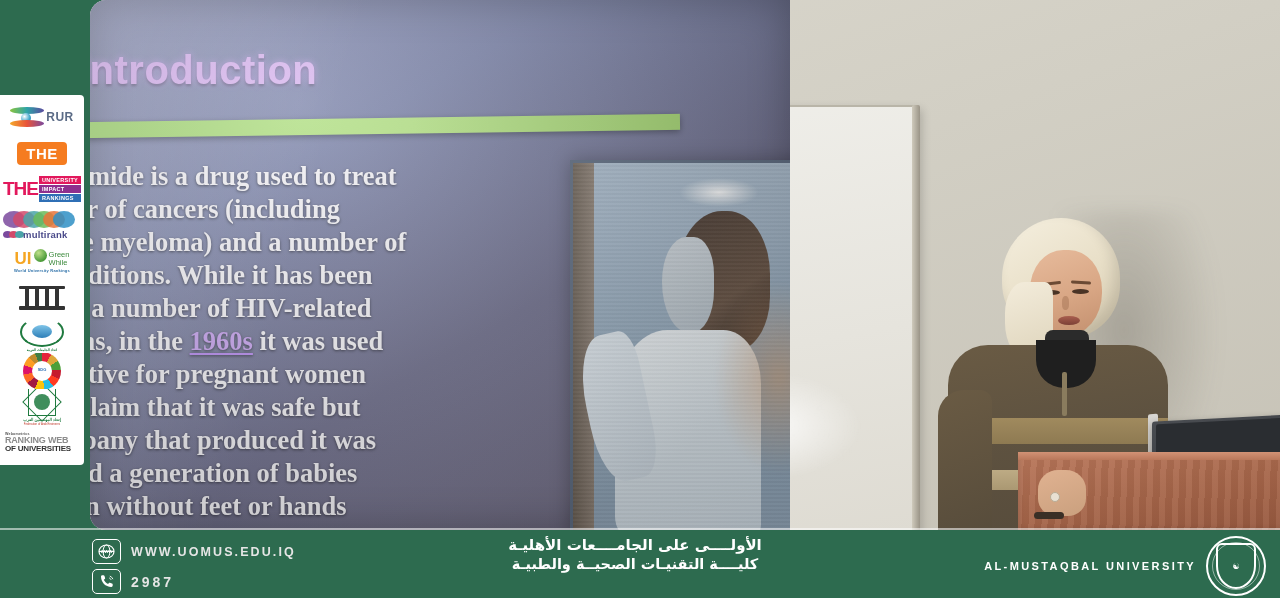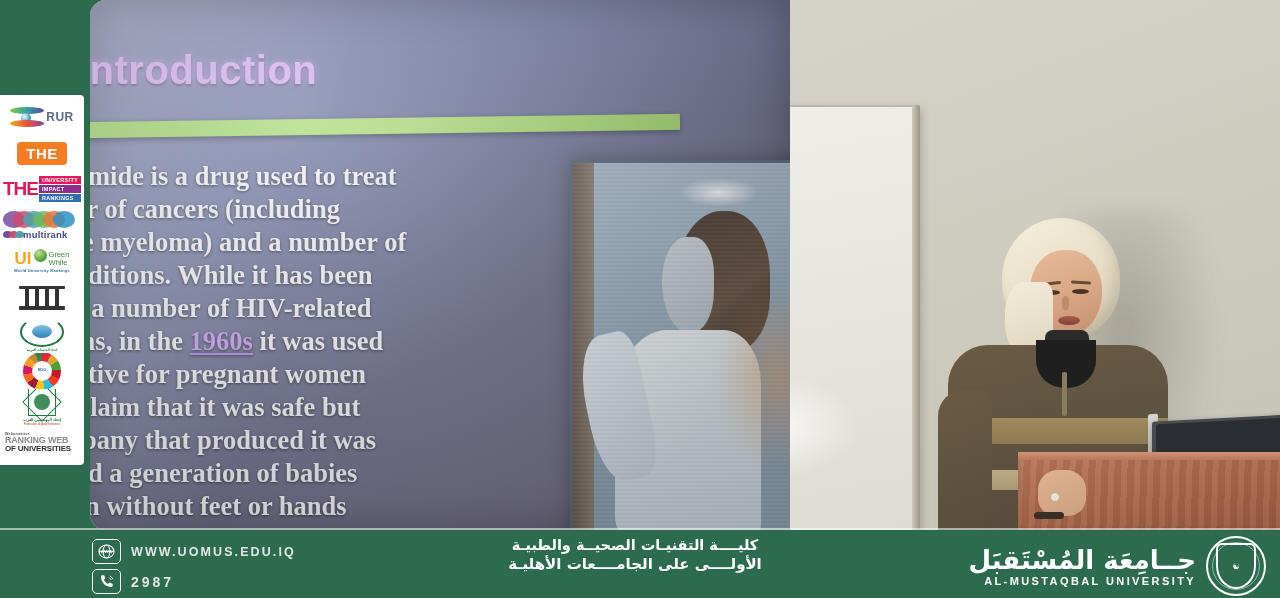--- a/index.html
+++ b/index.html
@@ -586,27 +586,26 @@
           <svg width="17" height="15" viewBox="0 0 17 15">
             <path d="M3 2.5c0-.7.6-1.3 1.3-1.3h1.2c.5 0 .9.3 1 .8l.6 2c.1.4 0 .8-.3 1l-1 .8c.9 1.9 2.4 3.4 4.3 4.3l.8-1c.2-.3.6-.4 1-.3l2 .6c.5.1.8.5.8 1v1.2c0 .7-.6 1.3-1.3 1.3C7.6 13 3 8.4 3 2.5z" fill="#fff"></path>
             <path d="M12.2 2.2a4.6 4.6 0 0 1 2.6 2.6M11.6 4.1a2.6 2.6 0 0 1 1.4 1.4" fill="none" stroke="#fff" stroke-width="0.9" stroke-linecap="round"></path>
           </svg>
         </span>
         <span class="bc-text num">2987</span>
       </div>
     </div>
 
     <div class="banner-arabic">
+      <div class="ar-line l1">الأولــــى على الجامــــعات الأهليـة</div>
       <div class="ar-line l2">كليــــة التقنيـات الصحيــة  والطبيـة</div>
-      <div class="ar-line l1">الأولــــى على الجامــــعات الأهليـة</div>
     </div>
 
     <div class="banner-brand">
       <div class="brand-txt">
-        <div class="brand-ar">جــامِعَة المُسْتَقبَل</div>
         <div class="brand-en">AL-MUSTAQBAL UNIVERSITY</div>
       </div>
       <div class="brand-shield">
         <div class="shield-lines"></div>
         <div class="shield-in">☯</div>
       </div>
     </div>
 
   </div>
 

